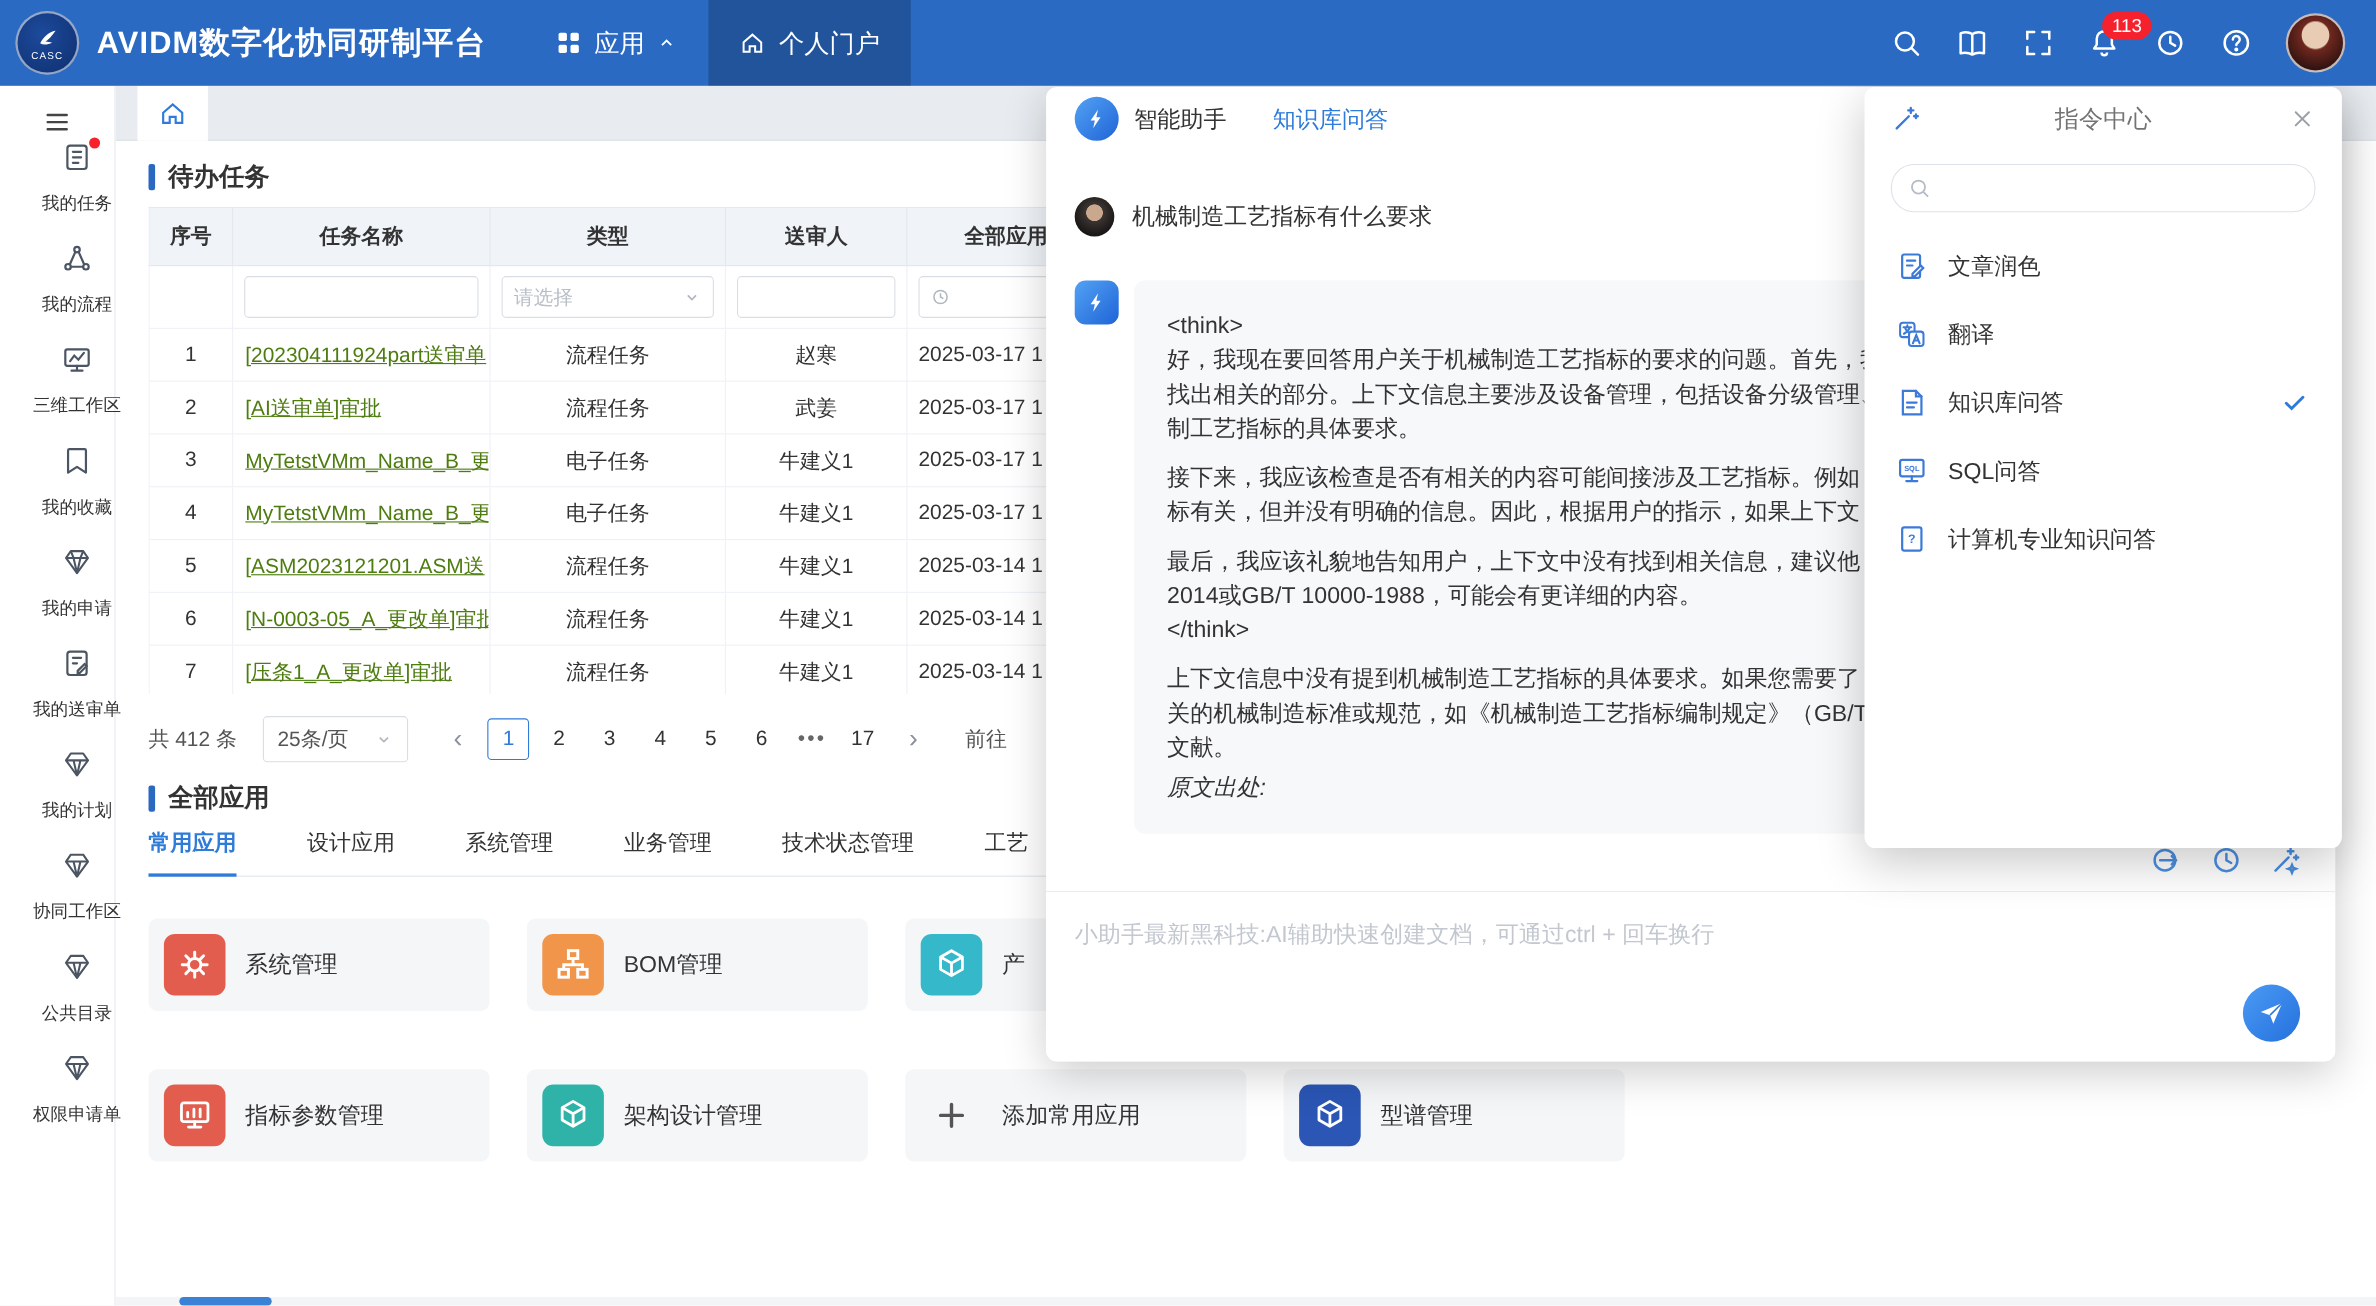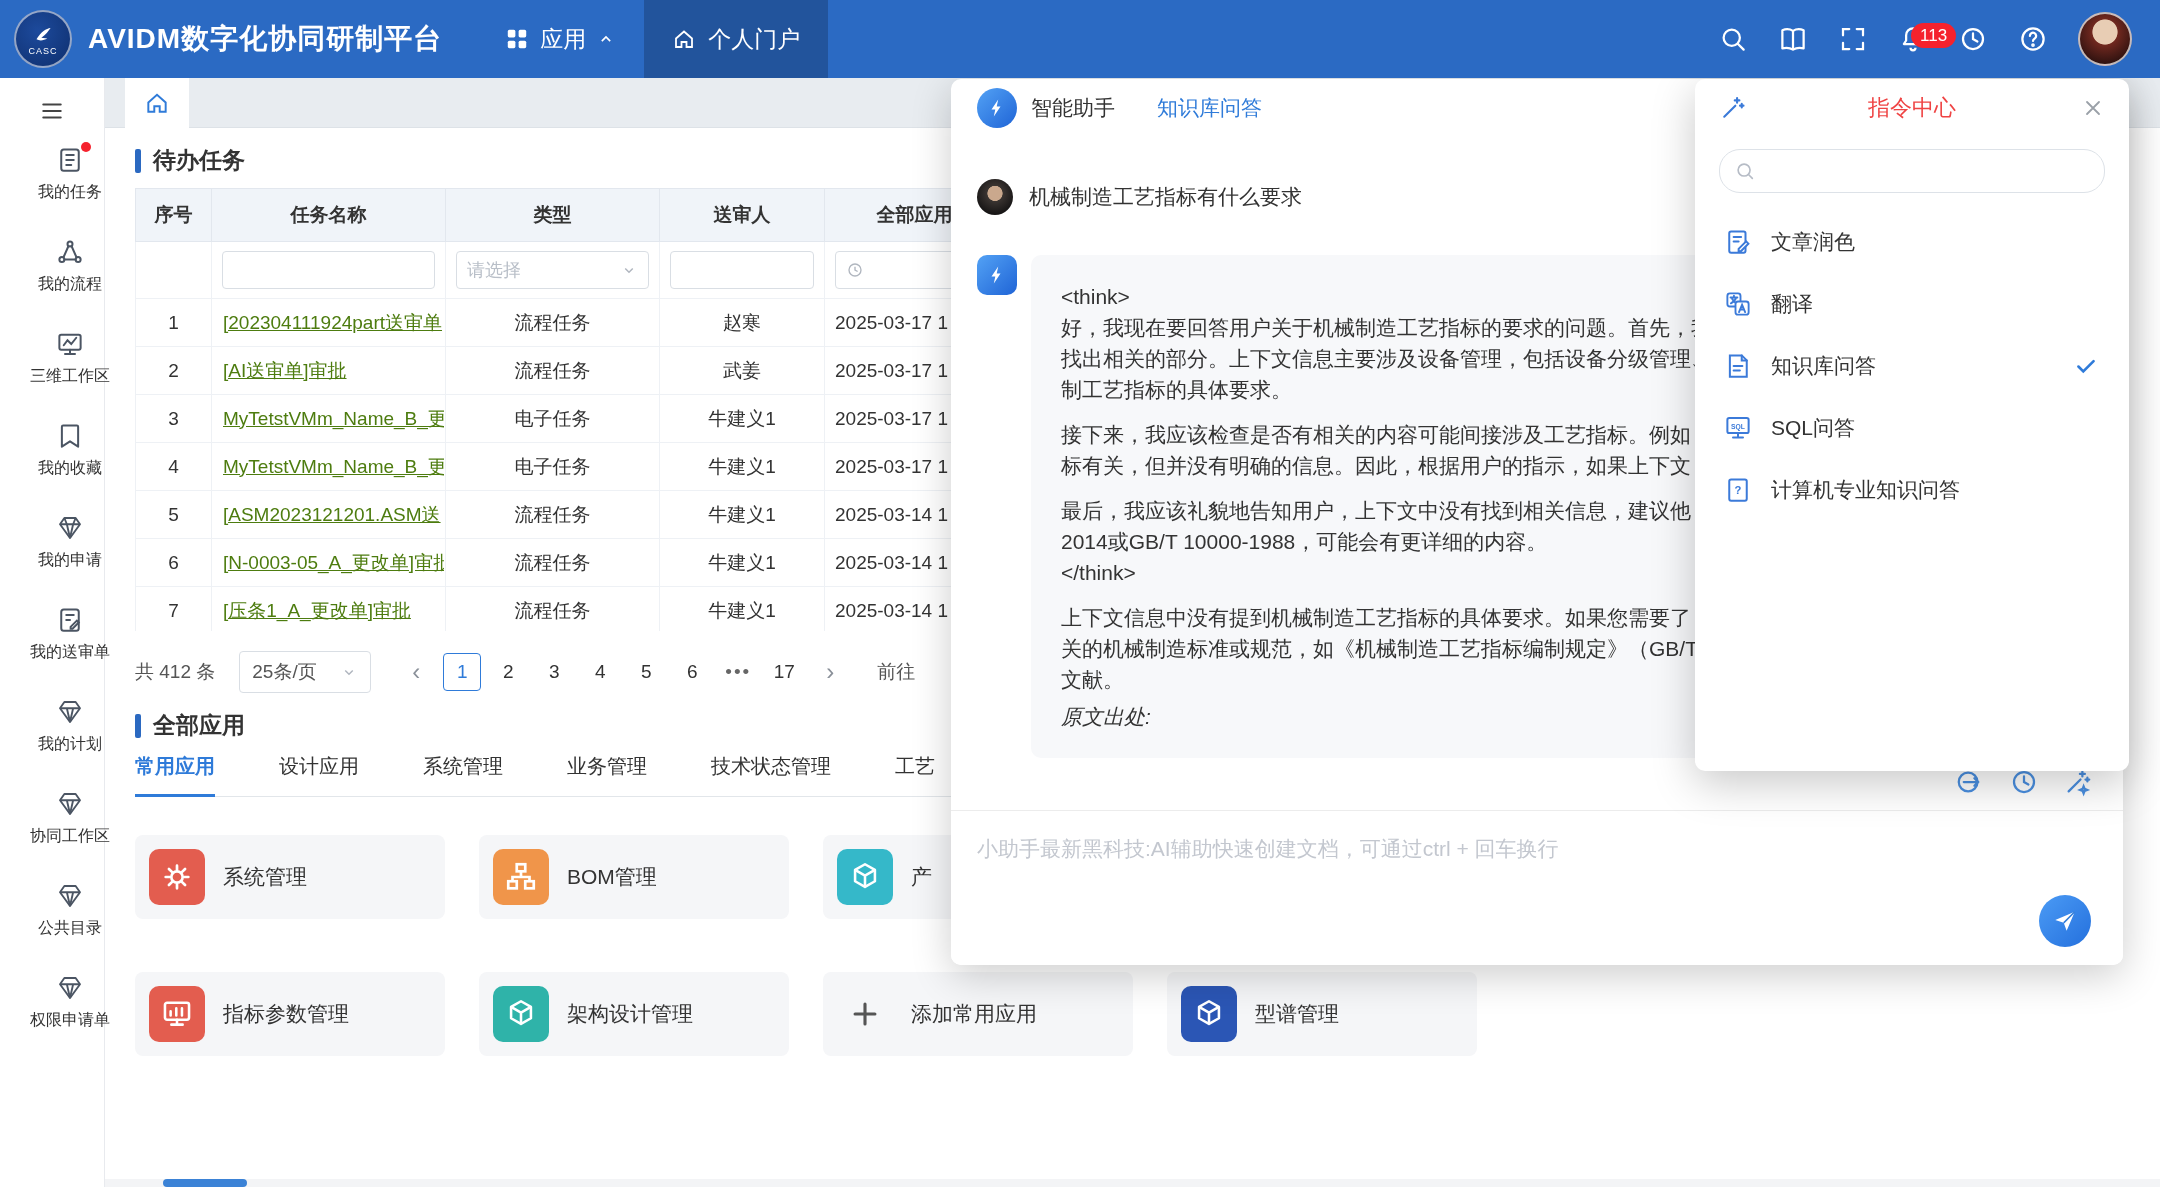--- a/index.html
+++ b/index.html
@@ -10,28 +10,28 @@
   
   .hdr{position:absolute;top:0;left:0;right:0;height:78px;background:#2b6ac3;display:flex;align-items:center;z-index:70;}
   .logo{width:58px;height:58px;margin-left:14px;border-radius:50%;background:radial-gradient(circle at 40% 35%,#1d4a9c,#0e2f6e);
         border:2px solid rgba(255,255,255,.55);display:flex;flex-direction:column;align-items:center;justify-content:center;box-sizing:border-box;}
   .logo-text{color:#fff;font-size:9px;letter-spacing:1px;margin-top:-2px;}
   .hdr-title{margin-left:16px;font-size:28px;font-weight:600;color:#fff;letter-spacing:1px;white-space:nowrap;}
   .nav-apps{margin-left:46px;display:flex;align-items:center;gap:10px;color:#fff;font-size:23px;height:78px;padding:0 16px;cursor:pointer;}
   .nav-portal{display:flex;align-items:center;gap:12px;color:#fff;font-size:23px;height:78px;padding:0 28px;background:rgba(0,0,0,.2);margin-left:12px;cursor:pointer;}
   .hdr-right{margin-left:auto;display:flex;align-items:center;gap:30px;margin-right:28px;}
   .hdr-ic{width:30px;height:30px;color:#fff;position:relative;cursor:pointer;flex:none;}
-  .badge{position:absolute;top:-13px;left:13px;background:#f5222d;color:#fff;font-size:17px;line-height:25px;padding:0 9px;border-radius:13px;white-space:nowrap;margin-top:12px;}
+  .badge{position:absolute;top:-13px;left:13px;background:#f5222d;color:#fff;font-size:17px;line-height:25px;padding:0 9px;border-radius:13px;white-space:nowrap;}
   .avatar{width:54px;height:54px;border-radius:50%;border:2px solid rgba(255,255,255,.7);box-sizing:border-box;cursor:pointer;
           background:radial-gradient(circle at 50% 36%,#e8cdb4 30%,#70281f 32%,#2f1210 78%);}
 
   
   .sb{position:absolute;top:78px;left:0;width:105px;bottom:0;background:#fff;border-right:1px solid #e8eaee;z-index:10;box-sizing:border-box;}
   .sb-burger{margin:16px auto 0;width:34px;height:34px;color:#444;display:flex;align-items:center;justify-content:center;cursor:pointer;}
-  .sb-item{height:92px;display:flex;flex-direction:column;align-items:center;justify-content:center;gap:7px;cursor:pointer;color:#4b5563;margin-left:36px;}
+  .sb-item{height:92px;display:flex;flex-direction:column;align-items:center;gap:17px;cursor:pointer;color:#4b5563;margin-left:36px;}
   .sb-item svg{width:30px;height:30px;}
   .sb-ico{position:relative;}
   .sb-lbl{font-size:16px;color:#333;white-space:nowrap;}
   .dot{position:absolute;top:-3px;right:-6px;width:10px;height:10px;border-radius:50%;background:#f5222d;}
 
   
   .tabbar{position:absolute;left:105px;top:78px;right:0;height:50px;background:#e8ecf0;border-bottom:1px solid #dde2e7;z-index:5;box-sizing:border-box;}
   .tab-home{position:absolute;left:20px;top:0;width:64px;height:50px;background:#fff;display:flex;align-items:center;justify-content:center;color:#2f7bd9;cursor:pointer;}
   .content{position:absolute;left:105px;top:128px;right:0;bottom:0;background:#fff;overflow:hidden;z-index:1;padding-left:30px;box-sizing:border-box;}
 
@@ -93,21 +93,21 @@
   .chat-tools svg{width:30px;height:30px;cursor:pointer;}
   .chat-divider{position:absolute;left:0;right:0;top:731px;height:1px;background:#ececec;}
   .chat-input{position:absolute;left:0;right:0;top:732px;bottom:0;border-radius:0 0 10px 10px;overflow:hidden;}
   .chat-input textarea{width:100%;height:100%;border:none;outline:none;resize:none;padding:24px 26px;font-size:21px;font-family:inherit;box-sizing:border-box;color:#333;background:#fff;}
   .chat-input textarea::placeholder{color:#c3c7cf;}
   .send{position:absolute;right:32px;bottom:18px;width:52px;height:52px;border-radius:50%;background:linear-gradient(135deg,#4b9bf5,#2470dd);display:flex;align-items:center;justify-content:center;cursor:pointer;}
   .send svg{width:26px;height:26px;}
 
   
   .cmd{position:absolute;left:1695px;top:79px;width:434px;height:692px;background:#fff;border-radius:10px;box-shadow:0 12px 44px rgba(0,0,0,.22);z-index:60;}
-  .cmd-hd{position:relative;height:58px;display:flex;align-items:center;justify-content:center;font-size:22px;color:#ef4444;}
+  .cmd-hd{position:relative;height:58px;display:flex;align-items:center;justify-content:center;font-size:22px;color:#737373;}
   .cmd-wand{position:absolute;left:24px;top:15px;width:28px;height:28px;color:#3b7ad9;}
   .cmd-close{position:absolute;right:24px;top:17px;width:24px;height:24px;color:#9aa0a8;cursor:pointer;}
   .cmd-search{margin:12px 24px 0;height:42px;border:1px solid #dde2e8;border-radius:21px;display:flex;align-items:center;padding-left:14px;gap:8px;}
   .cmd-search svg{width:22px;height:22px;color:#b6bcc6;}
   .cmd-search input{border:none;outline:none;flex:1;height:36px;font-size:19px;font-family:inherit;background:transparent;}
   .cmd-items{margin-top:18px;}
   .cmd-item{height:62px;display:flex;align-items:center;padding:0 28px;cursor:pointer;position:relative;color:#3b7ad9;}
   .cmd-item svg.ci{width:30px;height:30px;flex:none;}
   .cmd-lbl{margin-left:18px;font-size:21px;color:#333;white-space:nowrap;}
   .cmd-check{position:absolute;right:30px;width:26px;height:26px;color:#2f7bd9;}

